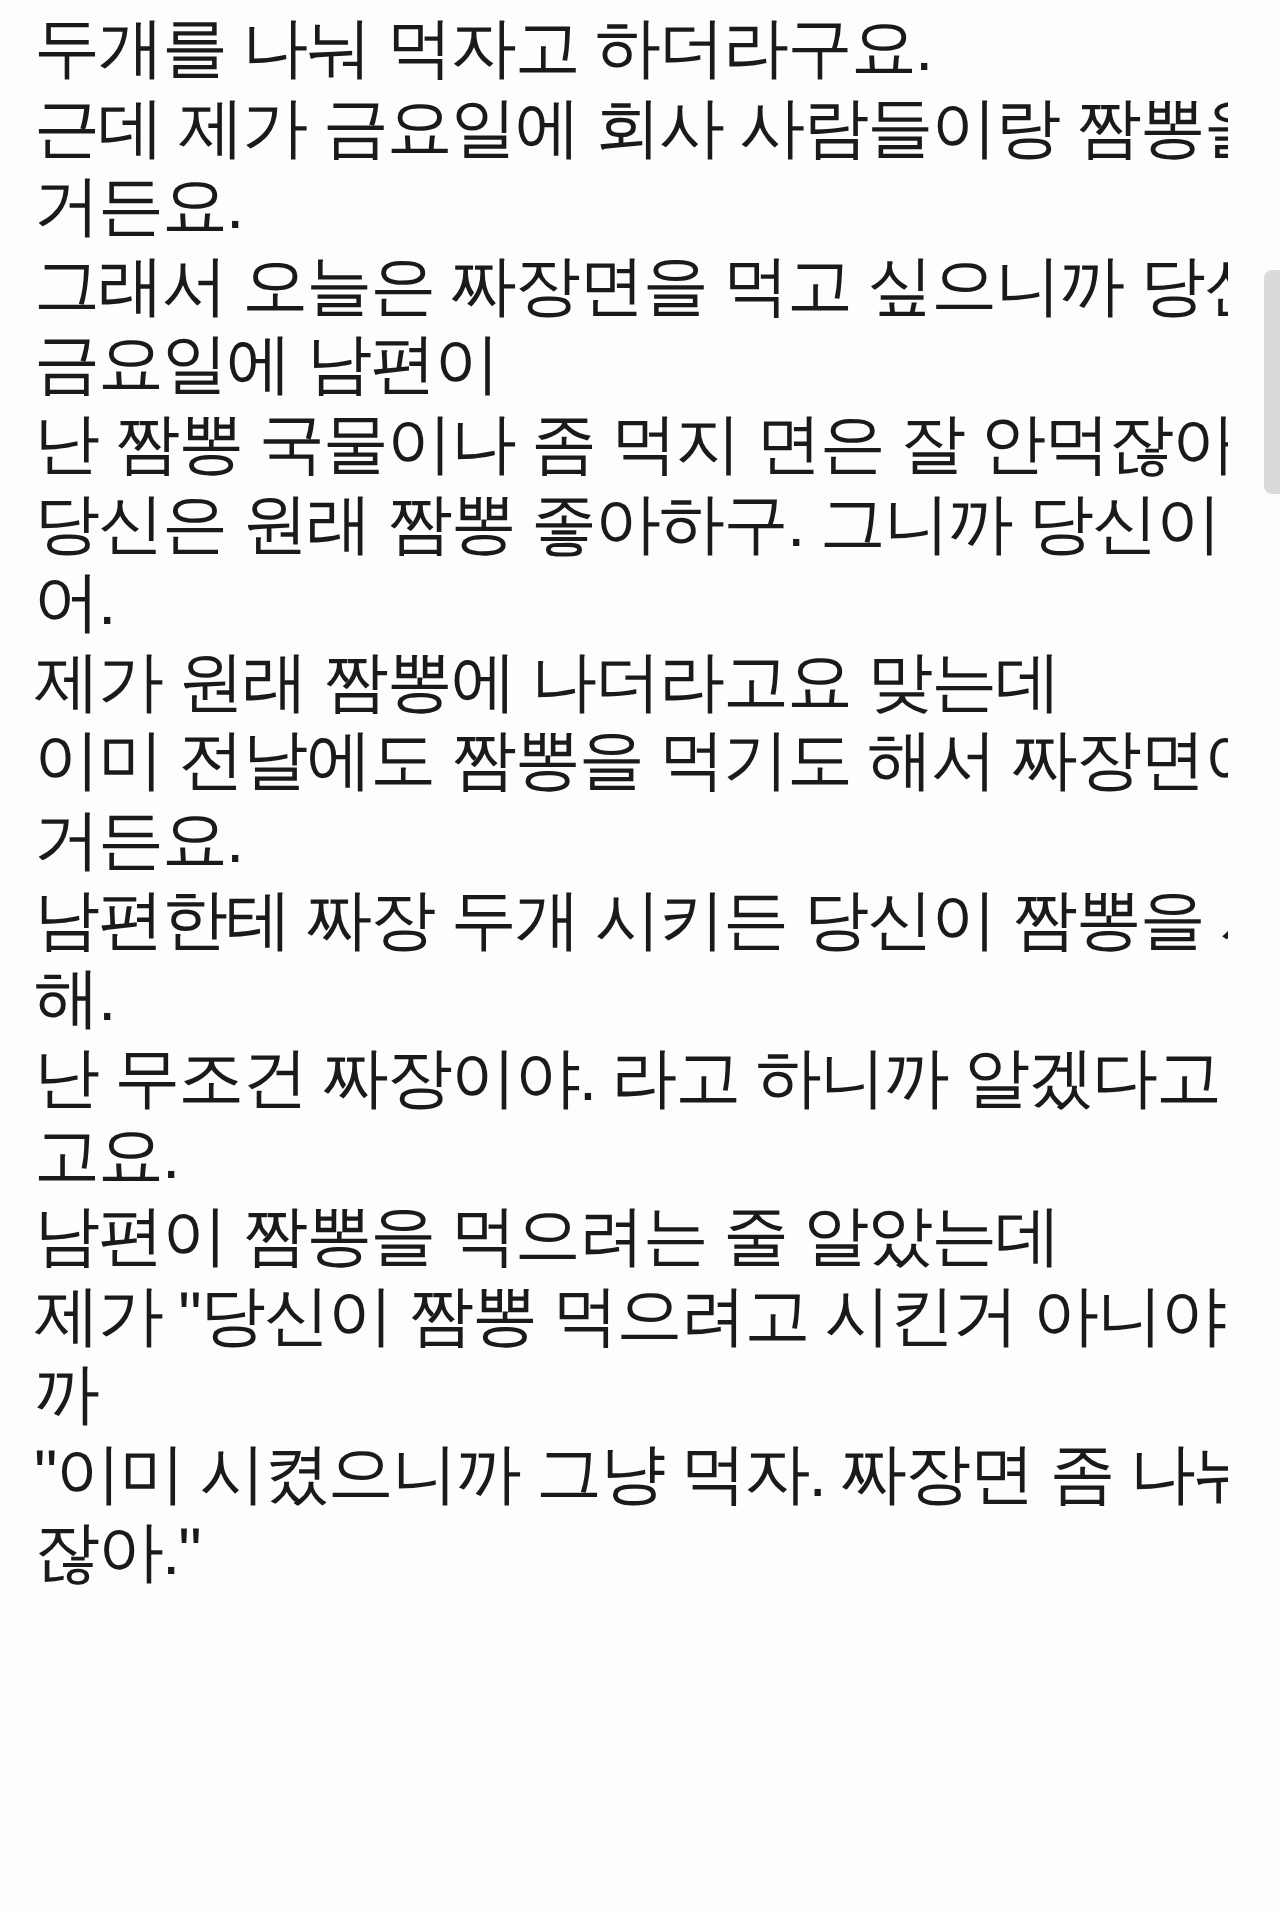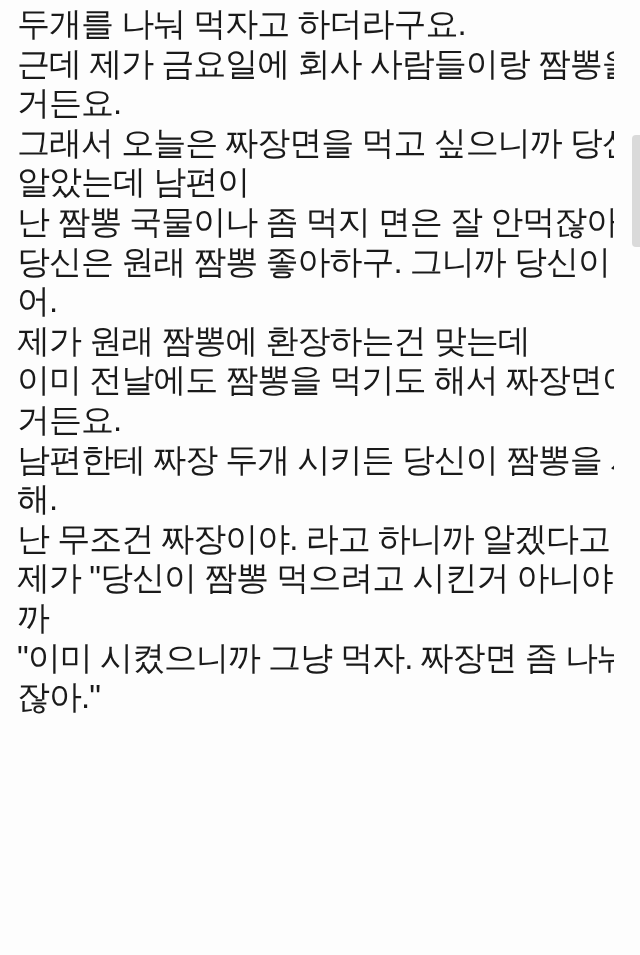--- a/index.html
+++ b/index.html
@@ -36,29 +36,31 @@
   }
 </style>
 </head>
 <body>
 
 <main class="post-body">
     <div class="text-line">두개를 나눠 먹자고 하더라구요.</div>
     <div class="text-line">근데 제가 금요일에 회사 사람들이랑 짬뽕을 먹었</div>
     <div class="text-line">거든요.</div>
     <div class="text-line">그래서 오늘은 짜장면을 먹고 싶으니까 당신이 짬</div>
-    <div class="text-line">알았는데 남편이</div>
+    <div class="text-line">금요일에 남편이</div>
     <div class="text-line">난 짬뽕 국물이나 좀 먹지 면은 잘 안먹잖아.</div>
     <div class="text-line">당신은 원래 짬뽕 좋아하구. 그니까 당신이 짬뽕 먹</div>
     <div class="text-line">어.</div>
-    <div class="text-line">제가 원래 짬뽕에 환장하는건 맞는데</div>
+    <div class="text-line">제가 원래 짬뽕에 나더라고요 맞는데</div>
     <div class="text-line">이미 전날에도 짬뽕을 먹기도 해서 짜장면이 땡겼</div>
     <div class="text-line">거든요.</div>
     <div class="text-line">남편한테 짜장 두개 시키든 당신이 짬뽕을 시키든</div>
     <div class="text-line">해.</div>
     <div class="text-line">난 무조건 짜장이야. 라고 하니까 알겠다고 하더라</div>
+    <div class="text-line">고요.</div>
+    <div class="text-line">남편이 짬뽕을 먹으려는 줄 알았는데</div>
     <div class="text-line">제가 "당신이 짬뽕 먹으려고 시킨거 아니야?" 하니</div>
     <div class="text-line">까</div>
     <div class="text-line">"이미 시켰으니까 그냥 먹자. 짜장면 좀 나눠주면 되</div>
     <div class="text-line">잖아."</div>
   </main>
 
 <div class="scrollbar-thumb"></div>
 
 </body></html>

